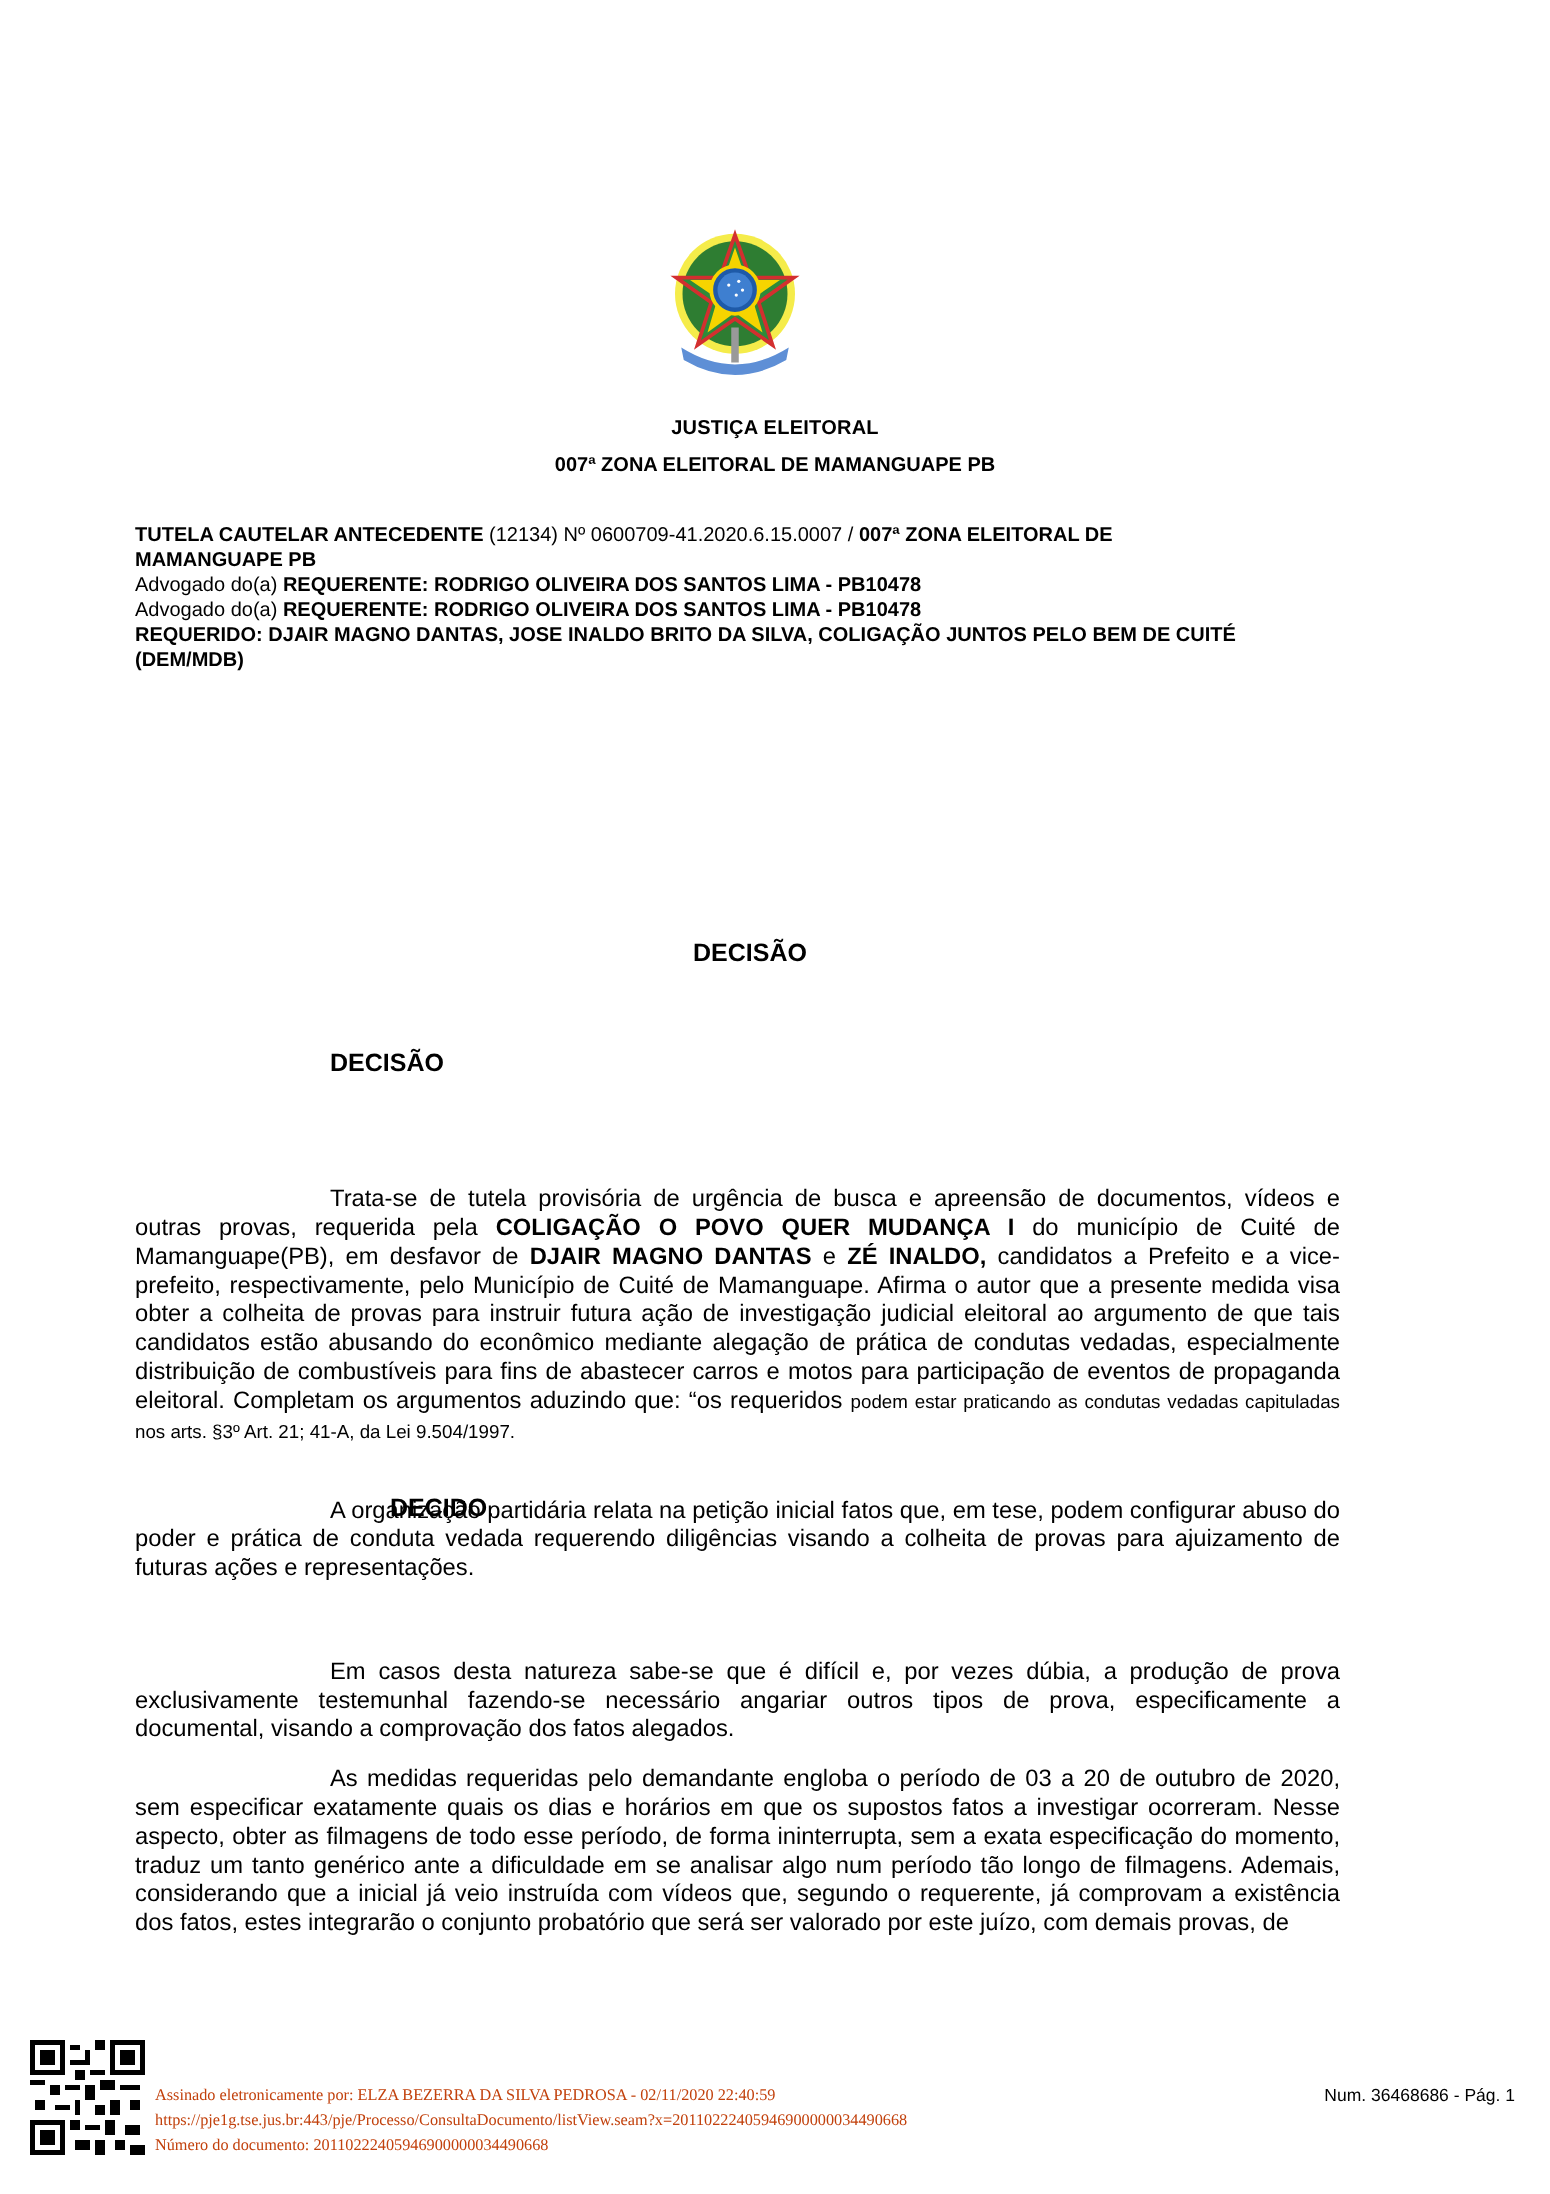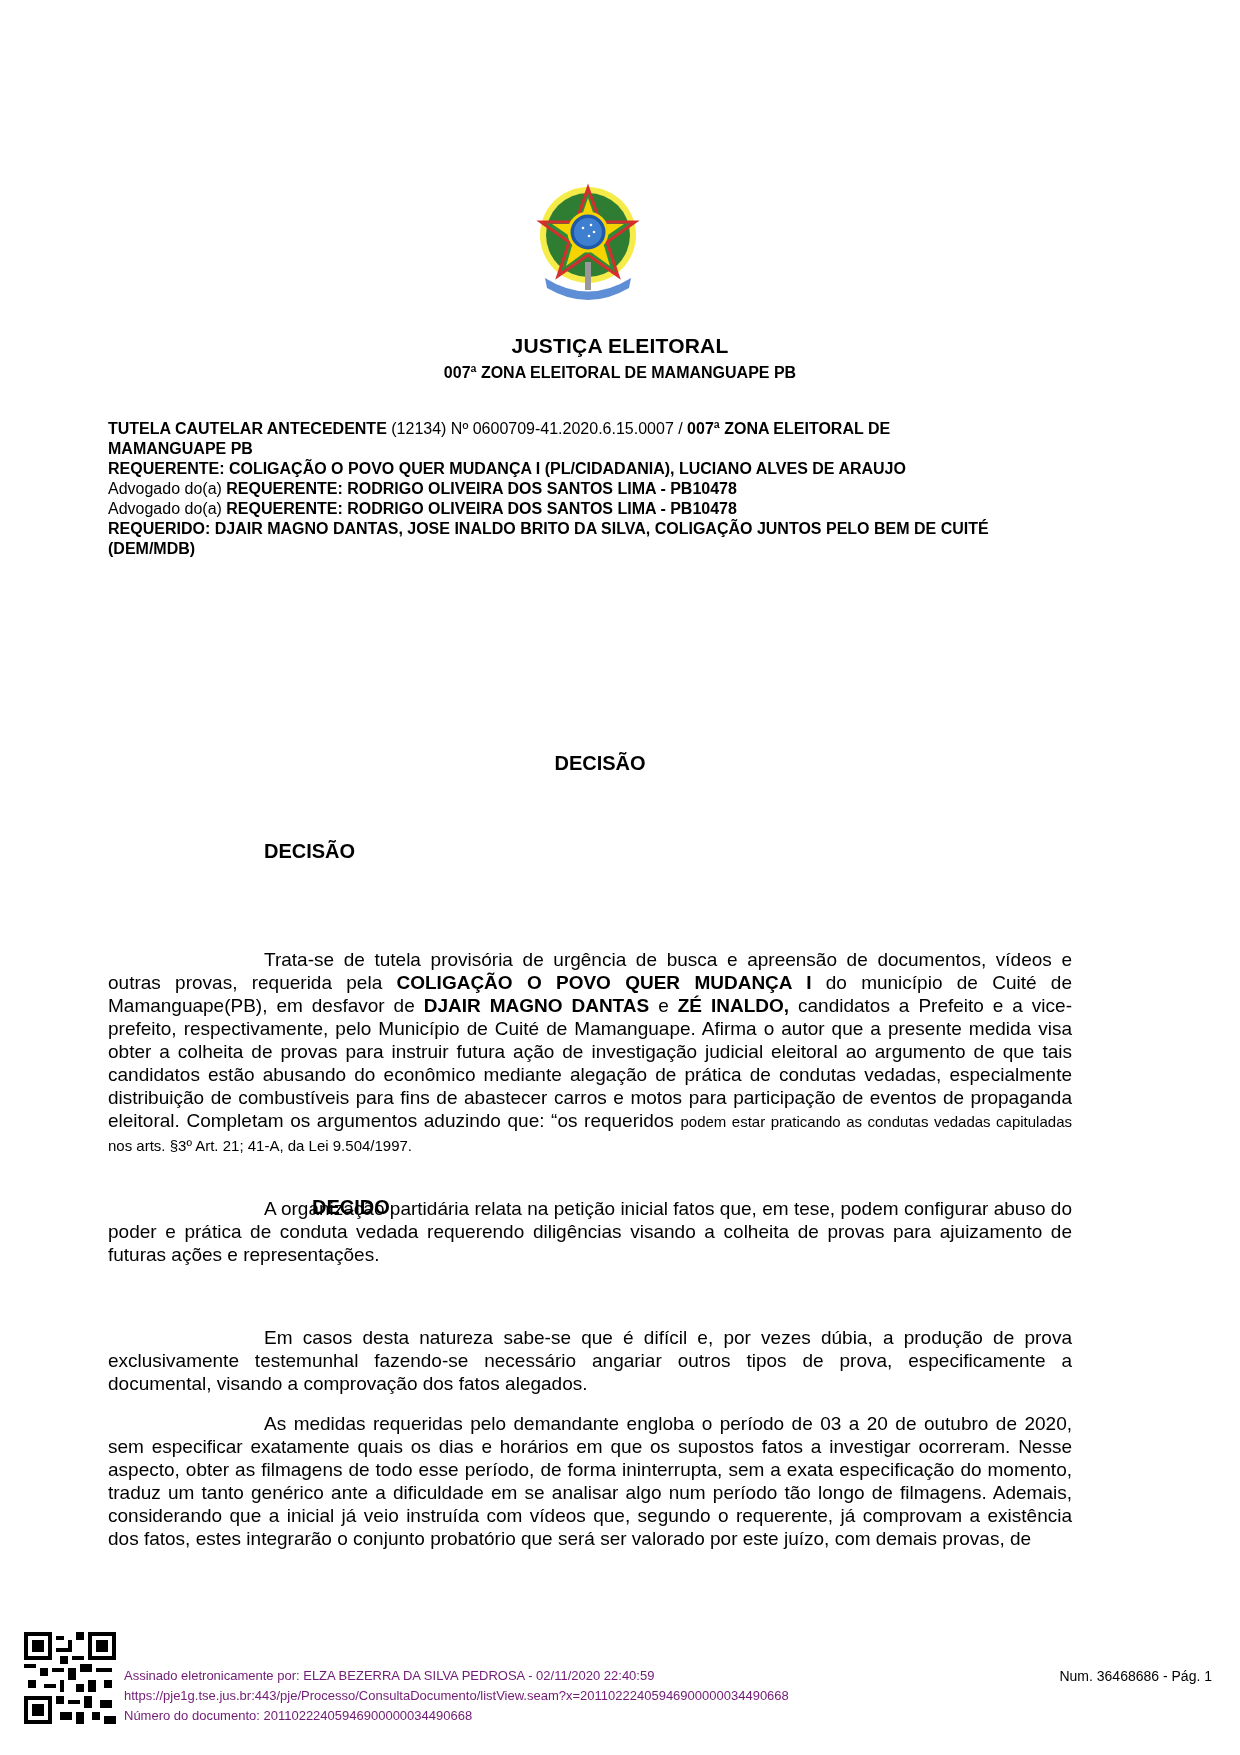--- a/index.html
+++ b/index.html
@@ -1,34 +1,34 @@
 <!DOCTYPE html>
 <html><head>
 <meta charset="utf-8">
 <style>
   html, body { margin: 0; padding: 0; background: #ffffff; }
   body { width: 1240px; height: 1755px; position: relative; overflow: hidden; font-family: "Liberation Sans", sans-serif; color: #000; }
   .crest { position: absolute; left: 533px; top: 180px; width: 110px; height: 130px; }
-  .title { position: absolute; left: 0; width: 1240px; top: 334px; text-align: center; font-weight: bold; font-size: 21px; letter-spacing: 0.2px; }
+  .title { position: absolute; left: 0; width: 1240px; top: 334px; text-align: center; font-weight: bold; font-size: 16px; letter-spacing: 0.2px; }
   .subtitle { position: absolute; left: 0; width: 1240px; top: 364px; text-align: center; font-weight: bold; font-size: 16px; }
   .header-block { position: absolute; left: 108px; top: 419px; width: 900px; font-size: 16px; line-height: 20px; font-weight: bold; font-stretch: condensed; }
   .header-block .normal { font-weight: normal; }
   .decisao-center { position: absolute; left: 0; width: 1200px; top: 752px; text-align: center; font-weight: bold; font-size: 20px; }
   .decisao-left { position: absolute; left: 264px; top: 840px; font-weight: bold; font-size: 20px; }
   .body-text { position: absolute; left: 108px; width: 964px; font-size: 19px; line-height: 23px; text-align: justify; }
   .indent { display: inline-block; width: 156px; }
   .small { font-size: 15px; }
   .p1 { top: 948px; }
   .decido { position: absolute; left: 264px; top: 1196px; font-size: 20px; }
   .decido b { font-weight: bold; margin-left: 48px; }
   .p2 { top: 1197px; }
   .p3 { top: 1326px; }
   .p4 { top: 1412px; }
   .qr { position: absolute; left: 24px; top: 1632px; width: 92px; height: 92px; }
-  .footer { position: absolute; left: 124px; top: 1666px; font-size: 13px; line-height: 20px; color: #701a75; }
+  .footer { position: absolute; left: 124px; top: 1666px; font-size: 13px; line-height: 20px; color: #c2410c; font-family: Liberation Serif, serif; }
   .pagenum { position: absolute; right: 28px; top: 1668px; font-size: 14px; }
 </style>
 </head>
 <body>
 
 <svg class="crest" viewBox="0 0 110 130">
   <circle cx="55" cy="55" r="48" fill="#f5ec4a"></circle>
   <circle cx="55" cy="55" r="42" fill="#2e7d32"></circle>
   <polygon points="55,8 67,42 102,42 74,62 85,96 55,75 25,96 36,62 8,42 43,42" fill="#2e8b3a" stroke="#d32f2f" stroke-width="3"></polygon>
   <polygon points="55,18 64,44 91,44 69,59 77,86 55,70 33,86 41,59 19,44 46,44" fill="#f6d400"></polygon>
@@ -42,21 +42,20 @@
   <path d="M12,98 Q55,125 98,98 L96,108 Q55,132 14,108 Z" fill="#5e8fd6"></path>
 </svg>
 
 <div class="title">JUSTIÇA ELEITORAL</div>
 <div class="subtitle">007ª ZONA ELEITORAL DE MAMANGUAPE PB</div>
 
 <div class="header-block">
   <div>
     <span>TUTELA CAUTELAR ANTECEDENTE</span><span class="normal"> (12134) Nº 0600709-41.2020.6.15.0007 / </span><span>007ª ZONA ELEITORAL DE MAMANGUAPE PB</span>
   </div>
-  <div>REQUERENTE: COLIGAÇÃO O POVO QUER MUDANÇA I (PL/CIDADANIA), LUCIANO ALVES DE ARAUJO</div>
   <div><span class="normal">Advogado do(a) </span><span>REQUERENTE: RODRIGO OLIVEIRA DOS SANTOS LIMA - PB10478</span></div>
   <div><span class="normal">Advogado do(a) </span><span>REQUERENTE: RODRIGO OLIVEIRA DOS SANTOS LIMA - PB10478</span></div>
   <div>REQUERIDO: DJAIR MAGNO DANTAS, JOSE INALDO BRITO DA SILVA, COLIGAÇÃO JUNTOS PELO BEM DE CUITÉ (DEM/MDB)</div>
 </div>
 
 <div class="decisao-center">DECISÃO</div>
 <div class="decisao-left">DECISÃO</div>
 
 <div class="body-text p1">
   <span class="indent"></span><span>Trata-se de tutela provisória de urgência de busca e apreensão de documentos, vídeos e outras provas, requerida pela </span><b>COLIGAÇÃO O POVO QUER MUDANÇA I</b><span> do município de Cuité de Mamanguape(PB), em desfavor de </span><b>DJAIR MAGNO DANTAS</b><span> e </span><b>ZÉ INALDO,</b><span> candidatos a Prefeito e a vice-prefeito, respectivamente, pelo Município de Cuité de Mamanguape. Afirma o autor que a presente medida visa obter a colheita de provas para instruir futura ação de investigação judicial eleitoral ao argumento de que tais candidatos estão abusando do econômico mediante alegação de prática de condutas vedadas, especialmente distribuição de combustíveis para fins de abastecer carros e motos para participação de eventos de propaganda eleitoral. Completam os argumentos aduzindo que: “os requeridos </span><span class="small">podem estar praticando as condutas vedadas capituladas nos arts. §3º Art. 21; 41-A, da Lei 9.504/1997.</span>

